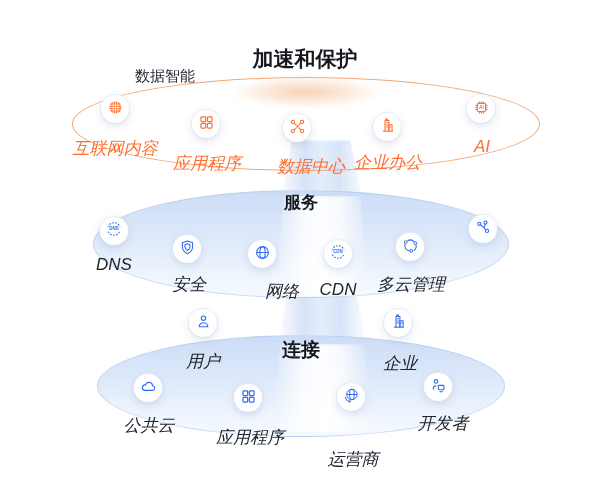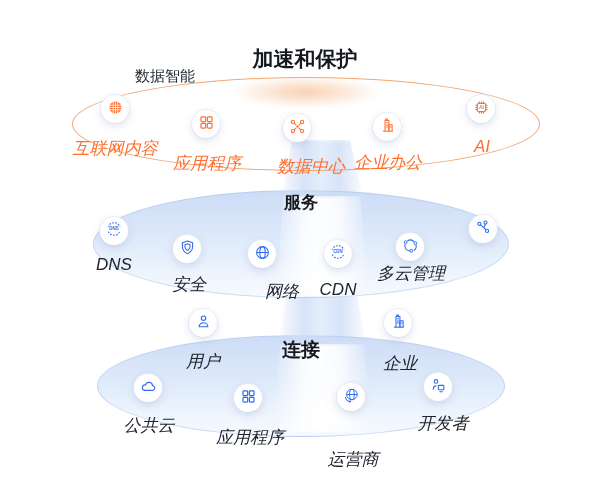--- a/index.html
+++ b/index.html
@@ -181,21 +181,21 @@
           <path d="M11.3 19.8A7.4 7.4 0 014.4 9.8"></path>
         </g>
         <g fill="#fff" stroke="#2e6bf0" stroke-width="1.4">
           <circle cx="18.9" cy="8.8" r="2"></circle>
             <circle cx="13" cy="19.5" r="2"></circle>
             <circle cx="5.2" cy="7.4" r="2"></circle>
         </g>
       </svg>
     </span>
   </div>
-  <div class="lbl" style="left:411px;top:262px;">多云管理</div>
+  <div class="lbl" style="left:411px;top:273px;">多云管理</div>
 
   <div class="node" style="left:469px;top:215px;">
     <span>
       <svg viewBox="0 0 24 24" width="17" height="17">
         <g fill="none" stroke="#2e6bf0" stroke-width="1.5">
           <circle cx="6.2" cy="6.8" r="2.2"></circle>
             <circle cx="14.8" cy="5" r="2.2"></circle>
             <circle cx="17" cy="16.8" r="2.2"></circle>
           <path d="M7.9 8.3l4.6 4.2M14.4 7.1l-1.7 5.2M12.8 12.4l2.8 2.8"></path>
         </g>

